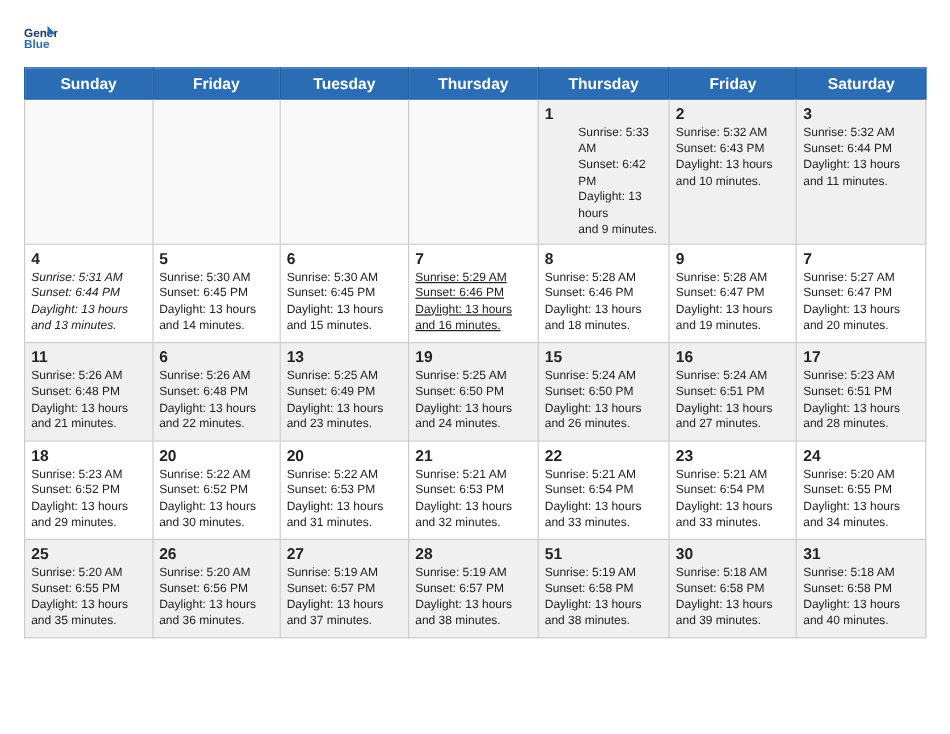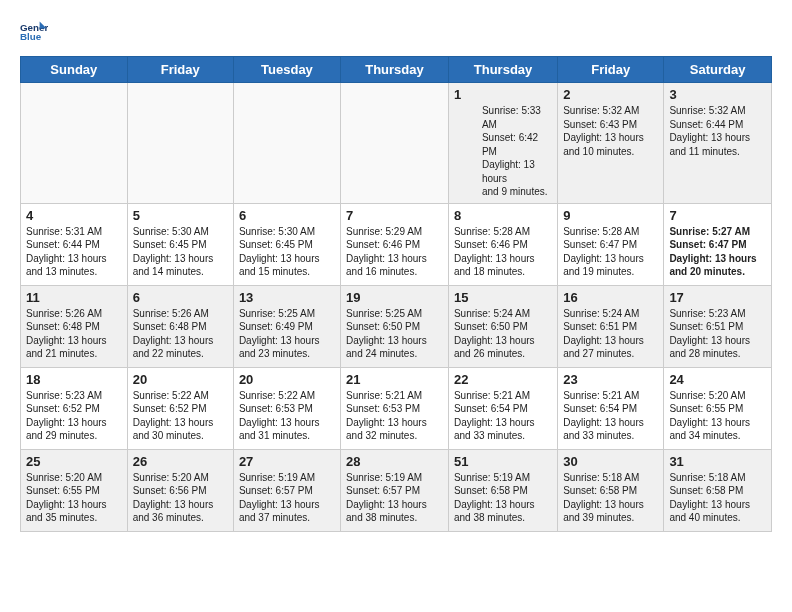--- a/index.html
+++ b/index.html
@@ -142,63 +142,63 @@
             <span class="day-num">3</span>
             <div class="cell-text" style="white-space: pre-line;">Sunrise: 5:32 AM
 Sunset: 6:44 PM
 Daylight: 13 hours
 and 11 minutes.</div>
           </td>
         </tr>
         <tr>
           <td>
             <span class="day-num">4</span>
-            <div class="cell-text" style="white-space: pre-line;">Sunrise: 5:31 AM
+            <div class="cell-text" style="white-space: pre-line; font-style: italic;">Sunrise: 5:31 AM
 Sunset: 6:44 PM
 Daylight: 13 hours
 and 13 minutes.</div>
           </td>
           <td>
             <span class="day-num">5</span>
             <div class="cell-text" style="white-space: pre-line;">Sunrise: 5:30 AM
 Sunset: 6:45 PM
 Daylight: 13 hours
 and 14 minutes.</div>
           </td>
           <td>
             <span class="day-num">6</span>
             <div class="cell-text" style="white-space: pre-line;">Sunrise: 5:30 AM
 Sunset: 6:45 PM
 Daylight: 13 hours
 and 15 minutes.</div>
           </td>
           <td>
             <span class="day-num">7</span>
-            <div class="cell-text" style="white-space: pre-line;">Sunrise: 5:29 AM
+            <div class="cell-text" style="white-space: pre-line; text-decoration: underline;">Sunrise: 5:29 AM
 Sunset: 6:46 PM
 Daylight: 13 hours
 and 16 minutes.</div>
           </td>
           <td>
             <span class="day-num">8</span>
             <div class="cell-text" style="white-space: pre-line;">Sunrise: 5:28 AM
 Sunset: 6:46 PM
 Daylight: 13 hours
 and 18 minutes.</div>
           </td>
           <td>
             <span class="day-num">9</span>
             <div class="cell-text" style="white-space: pre-line;">Sunrise: 5:28 AM
 Sunset: 6:47 PM
 Daylight: 13 hours
 and 19 minutes.</div>
           </td>
           <td>
             <span class="day-num">7</span>
-            <div class="cell-text" style="white-space: pre-line; font-weight: bold;">Sunrise: 5:27 AM
+            <div class="cell-text" style="white-space: pre-line;">Sunrise: 5:27 AM
 Sunset: 6:47 PM
 Daylight: 13 hours
 and 20 minutes.</div>
           </td>
         </tr>
         <tr>
           <td class="shaded">
             <span class="day-num">11</span>
             <div class="cell-text" style="white-space: pre-line;">Sunrise: 5:26 AM
 Sunset: 6:48 PM

